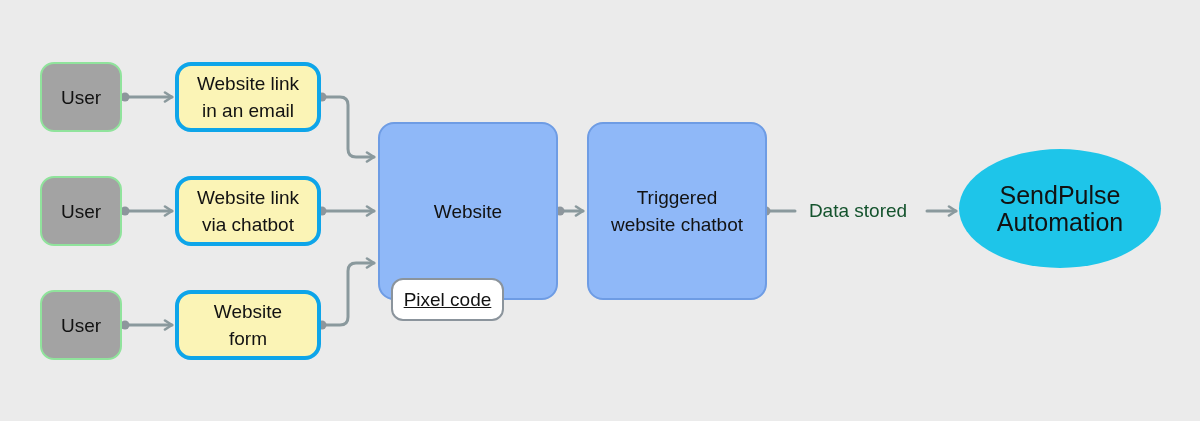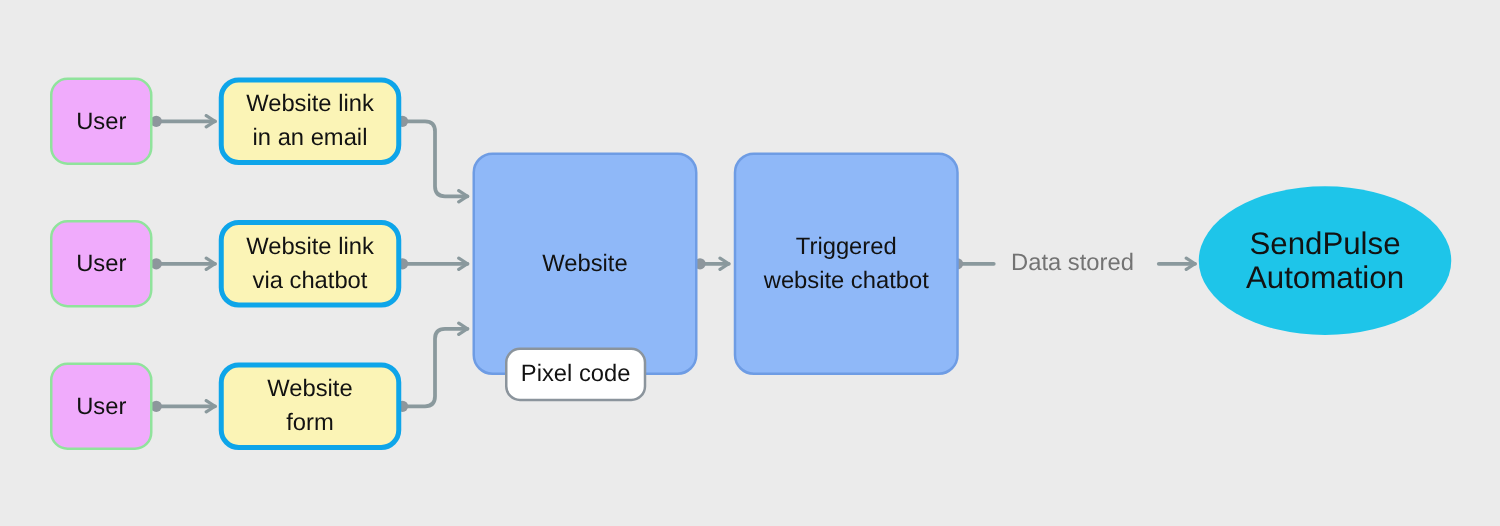--- a/index.html
+++ b/index.html
@@ -27,21 +27,21 @@
     justify-content:center;
     text-align:center;
     box-sizing:border-box;
     font-size:19px;
     line-height:27px;
     color:#121212;
   }
   .node .lbl{ white-space:pre-line; }
   .user{
     left:40px; width:82px; height:70px;
-    background:#f0abfc;
+    background:#a3a3a3;
     border:2px solid #90e39c;
     border-radius:14px;
   }
   .source{
     left:175px; width:146px; height:70px;
     background:#fbf4b6;
     border:4px solid #0ea5e9;
     border-radius:16px;
   }
   .row1{ top:62px; }
@@ -50,41 +50,42 @@
   .process{
     top:122px; width:180px; height:178px;
     background:#8fb8f8;
     border:2px solid #6e9ce4;
     border-radius:16px;
   }
   .process.website{ left:378px; }
   .process.triggered{ left:587px; }
   .badge{
     position:absolute;
-    left:404px; top:278px;
+    left:391px; top:278px;
     width:113px; height:43px;
     background:#ffffff;
     border:2px solid #8b949c;
     border-radius:12px;
     box-sizing:border-box;
     display:flex;
     align-items:center;
     justify-content:center;
     font-size:19px;
     z-index:3;
+    text-decoration:underline;
   }
   .edge-text{
     position:absolute;
     left:797px; top:197px;
     width:122px; height:28px;
     display:flex;
     align-items:center;
     justify-content:center;
     font-size:19px;
-    color:#737373;
+    color:#14532d;
   }
   .ellipse{
     position:absolute;
     left:959px; top:149px;
     width:202px; height:119px;
     background:#1ec5e9;
     border-radius:50%;
     display:flex;
     align-items:center;
     justify-content:center;

